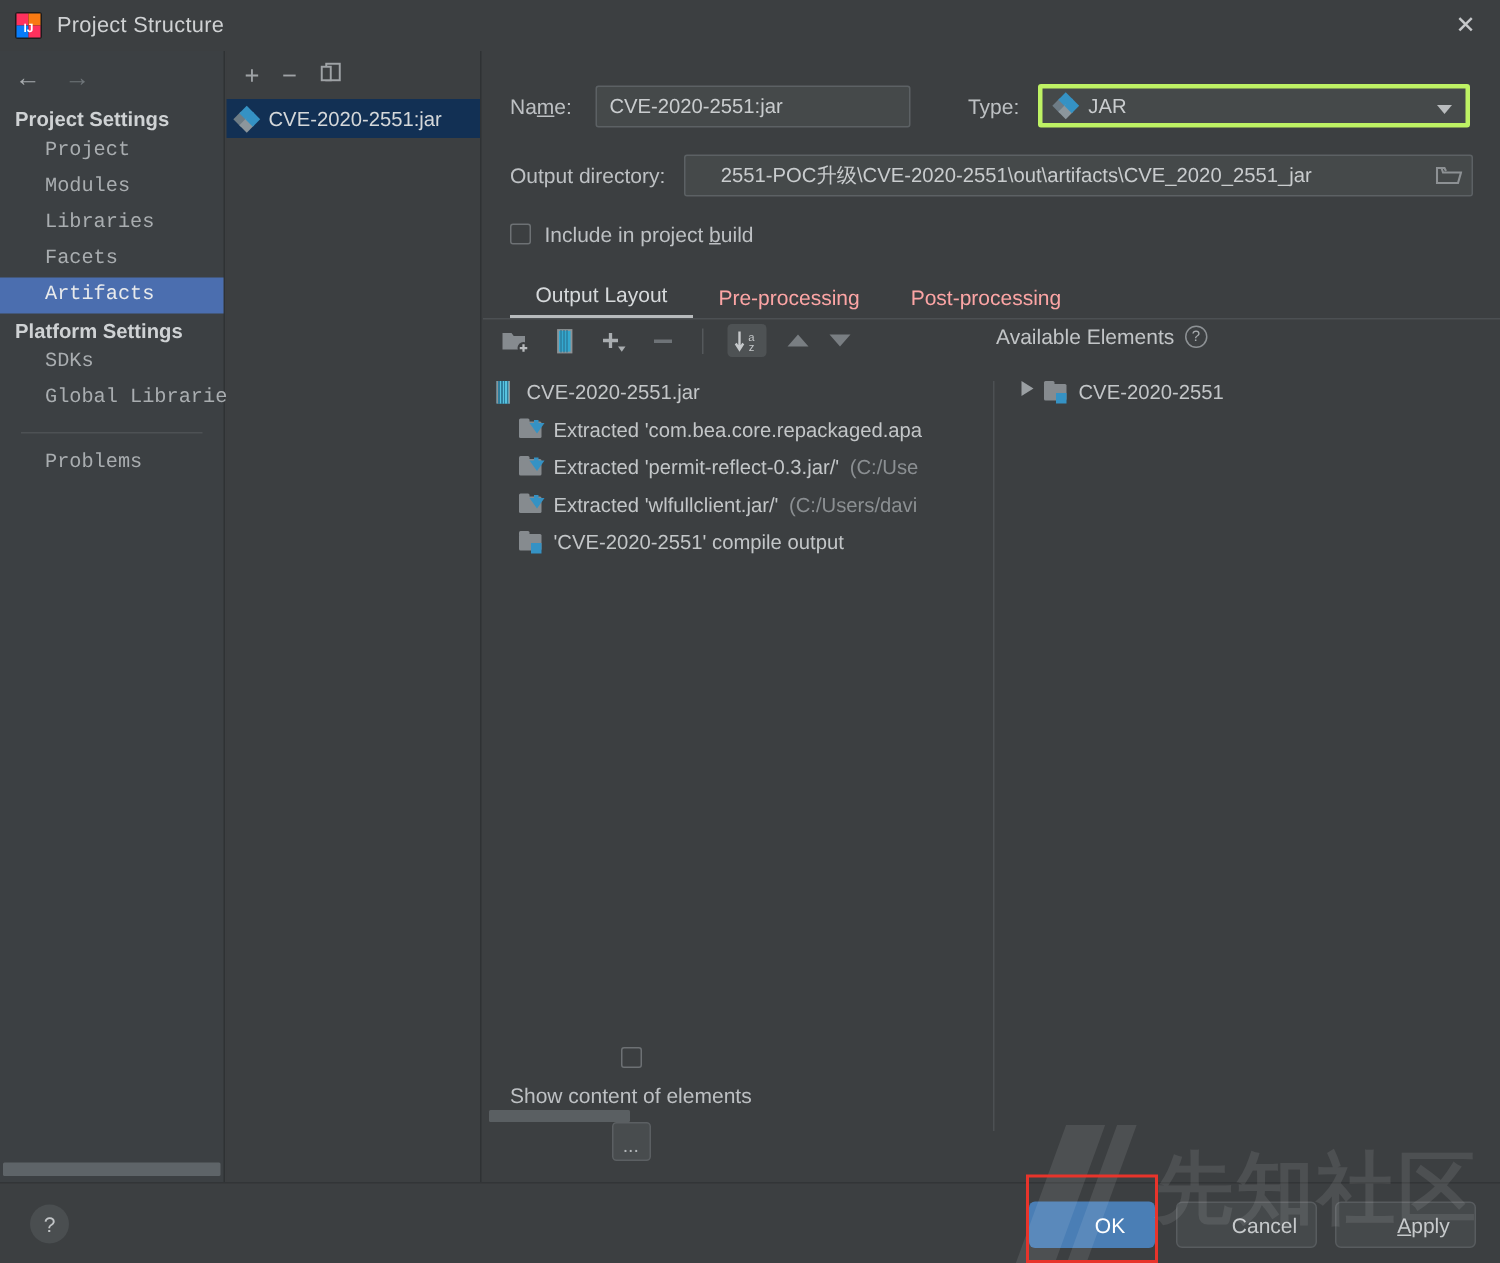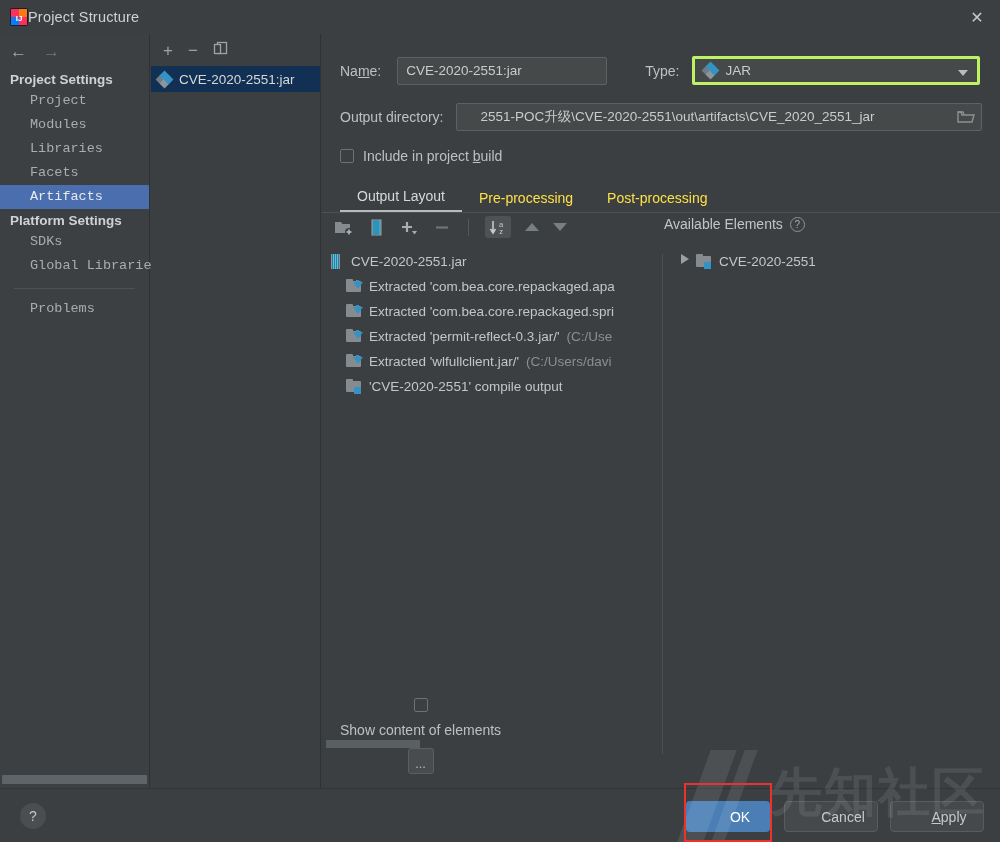--- a/index.html
+++ b/index.html
@@ -16,21 +16,21 @@
 
   #root { position: relative; width: 1000px; height: 842px; background: #3c3f41; }
 
   
   #titlebar {
     position: absolute; left: 0; top: 0; width: 1000px; height: 34px;
     background: #3c3f41;
     display: flex; align-items: center;
   }
   #app-logo {
-    width: 18px; height: 18px; margin-left: 10px; 
+    width: 18px; height: 18px; margin-left: 10px; margin-right: 10px;
     position: relative; flex: none;
   }
   #win-title { font-size: 14.5px; color: #cfd1d3; letter-spacing: .2px; }
   #close-btn {
     position: absolute; right: 0; top: 0; width: 46px; height: 34px;
     display: flex; align-items: center; justify-content: center;
     color: #c6c8ca; font-size: 16px; cursor: default;
   }
 
   
@@ -130,21 +130,21 @@
     background: #3c3f41; border-radius: 2px; flex: none;
   }
   .chk-label { font-size: 14px; color: #bdc0c3; }
 
   
   #tabs {
     margin-top: 18px; padding-left: 18px; display: flex; align-items: flex-end;
     height: 30px; gap: 0px;
   }
   .tab {
-    font-size: 14px; color: #fde047; padding: 0 17px 6px 17px;
+    font-size: 14px; color: #fca5a5; padding: 0 17px 6px 17px;
     cursor: default; white-space: nowrap;
   }
   .tab.active { color: #d6d9db; border-bottom: 2px solid #b8bbbd; }
   #tabs-underline {
     margin: 0 0 0 0; height: 1px; background: #4c5053;
   }
 
   
   #tree-toolbar {
     height: 28px; display: flex; align-items: center;
@@ -469,28 +469,20 @@
 
         <div class="tree-row indent-1">
           <span class="icn icn-extract">
             <span class="folder"></span>
               <span class="stem"></span>
               <span class="arrow"></span>
           </span>
           <span>Extracted 'com.bea.core.repackaged.apa</span>
         </div>
 
-        <div class="tree-row indent-1">
-          <span class="icn icn-extract">
-            <span class="folder"></span>
-              <span class="stem"></span>
-              <span class="arrow"></span>
-          </span>
-          <span>Extracted 'com.bea.core.repackaged.spri</span>
-        </div>
 
         <div class="tree-row indent-1">
           <span class="icn icn-extract">
             <span class="folder"></span>
               <span class="stem"></span>
               <span class="arrow"></span>
           </span>
           <span>Extracted 'permit-reflect-0.3.jar/'</span>
           <span class="muted">(C:/Use</span>
         </div>

